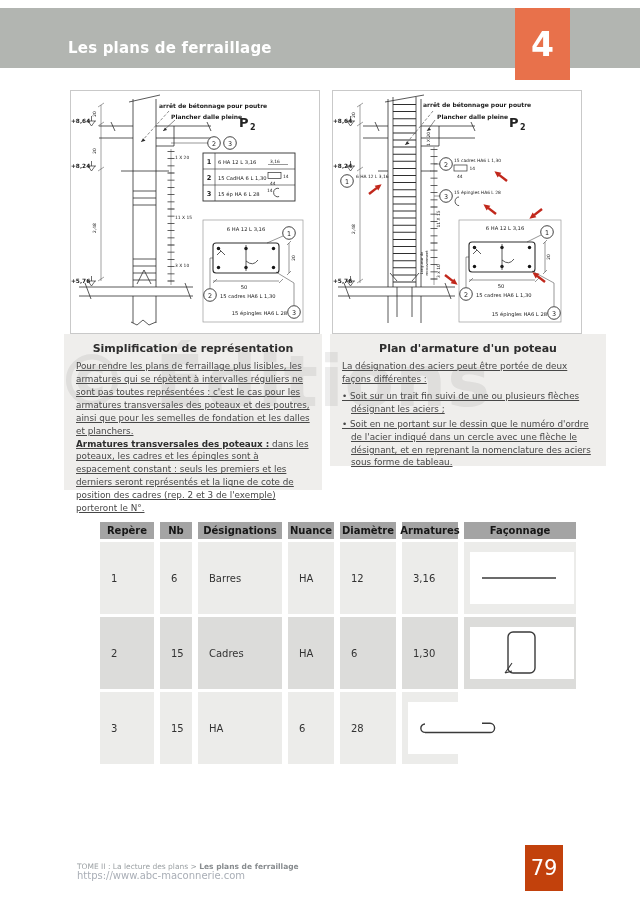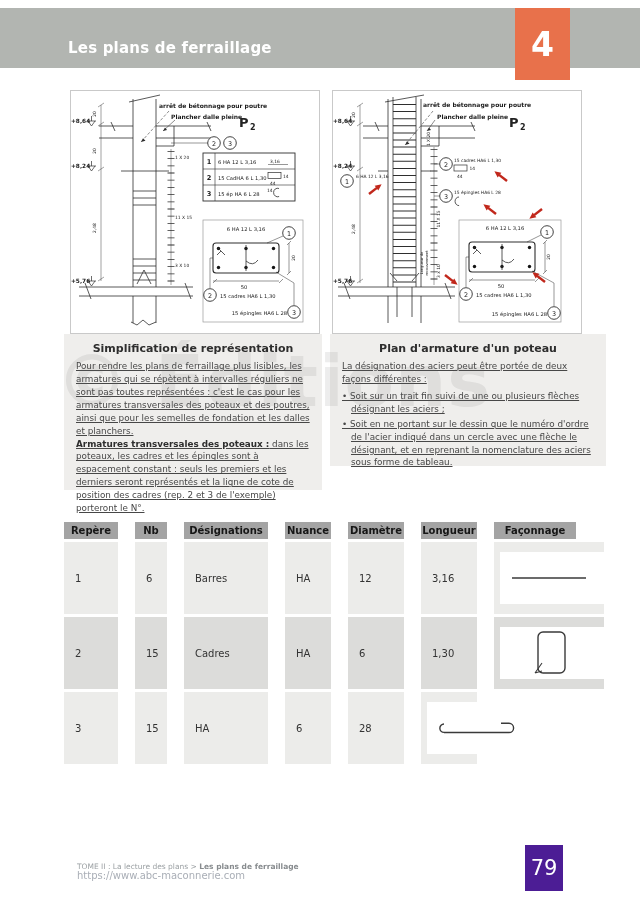--- a/index.html
+++ b/index.html
@@ -36,36 +36,36 @@
   .bullet::before{content:"• ";}
 
   
   .watermark{position:absolute;left:56px;top:346px;z-index:5;pointer-events:none;
     font-weight:700;color:rgba(110,110,110,0.12);line-height:.98;white-space:nowrap;}
   .watermark .w1{font-size:72px;letter-spacing:1px;}
   .watermark .w2{font-size:86px;letter-spacing:3px;}
 
   
   .nomenclature{position:absolute;left:64px;top:522px;width:512px;z-index:6;}
-  .thead,.trow{display:grid;grid-template-columns:54px 32px 84px 46px 56px 56px 1fr;gap:17px;}
+  .thead,.trow{display:grid;grid-template-columns:54px 32px 84px 46px 56px 56px 1fr;gap:6px;margin-left:36px;}
   .thead .hc{background:#a4a4a4;height:17px;display:flex;align-items:center;justify-content:center;
     font-size:10px;font-weight:700;color:#161616;}
   .trow{margin-top:3px;height:72px;}
   .trow .c{display:flex;align-items:center;padding-left:11px;font-size:10px;color:#333;}
   .row-a .c{background:#ececea;} .row-b .c{background:#dcdcda;}
   .c.facon{padding-left:6px;}
   .shape-box{width:104px;height:52px;background:#fff;display:flex;align-items:center;justify-content:center;}
   .shape-box svg{display:block;}
   .shape-box path,.shape-box rect{stroke:#3a3a3a;fill:none;}
 
   
   .footer-breadcrumb{position:absolute;left:77px;top:862px;font-size:7.5px;color:#9ba0a3;}
   .footer-breadcrumb b{color:#878b8e;}
   .footer-url{position:absolute;left:77px;top:870px;font-size:10px;color:#a9aeb6;}
-  .page-number{position:absolute;left:525px;top:845px;width:38px;height:46px;background:#4c1d95;color:#fff;
+  .page-number{position:absolute;left:525px;top:845px;width:38px;height:46px;background:#c2410c;color:#fff;
     font-size:21px;display:flex;align-items:center;justify-content:center;}
 </style>
 </head>
 <body>
 
 <div class="page">
 
   <div class="header-bar"></div>
   <div class="header-title">Les plans de ferraillage</div>
   <div class="chapter-badge">4</div>
@@ -315,21 +315,21 @@
     <div class="w1">© Éditions</div>
   </div>
 
   <div class="nomenclature">
     <div class="thead">
       <div class="hc">Repère</div>
       <div class="hc">Nb</div>
       <div class="hc">Désignations</div>
       <div class="hc">Nuance</div>
       <div class="hc">Diamètre</div>
-      <div class="hc">Longueur</div>
+      <div class="hc">Armatures</div>
       <div class="hc">Façonnage</div>
     </div>
 
     <div class="trow row-a">
       <div class="c">1</div>
       <div class="c">6</div>
       <div class="c">Barres</div>
       <div class="c">HA</div>
       <div class="c">12</div>
       <div class="c">3,16</div>

